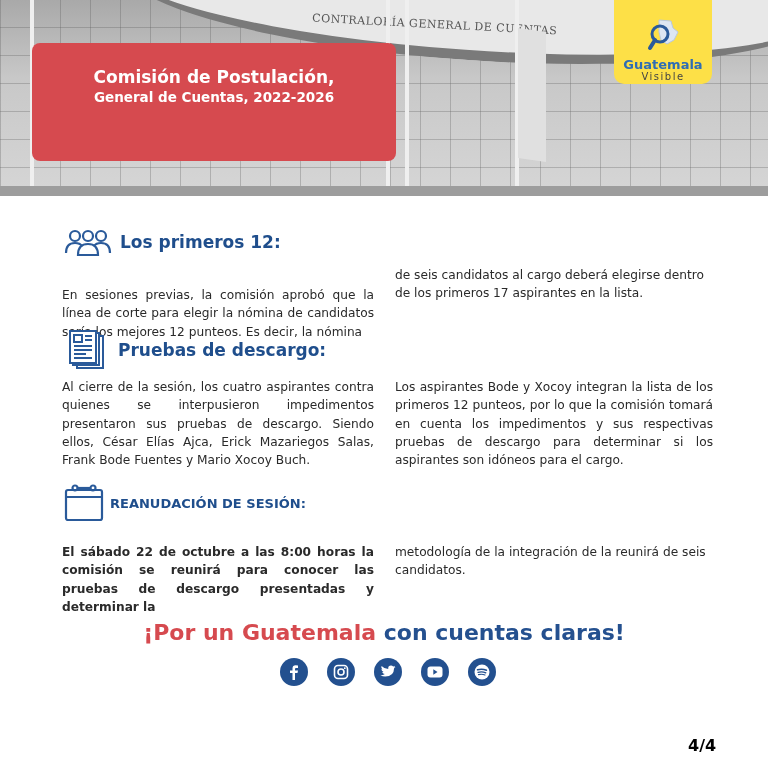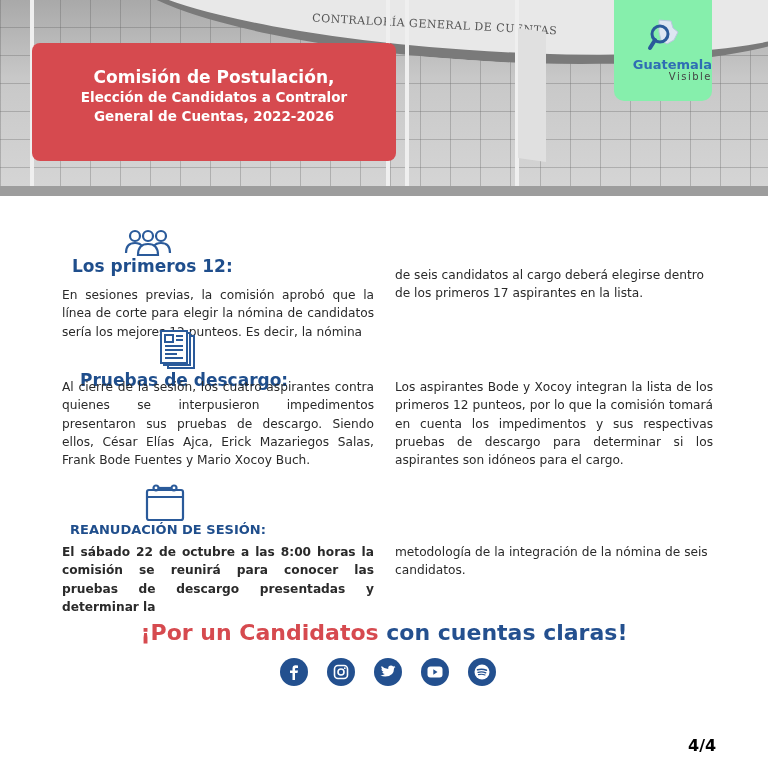--- a/index.html
+++ b/index.html
@@ -37,30 +37,30 @@
 
     .title-box {
       position: absolute; left: 32px; top: 43px; width: 364px; height: 118px;
       background: #d64a4f; border-radius: 8px 8px 8px 8px;
       color: #fff; text-align: center; padding-top: 24px;
     }
     .title-box .t1 { font-size: 17px; font-weight: bold; line-height: 21px; }
     .title-box .t2 { font-size: 13.5px; font-weight: bold; line-height: 19px; }
 
     .logo-card {
-      position: absolute; left: 614px; top: 0; width: 98px; height: 101px;
-      background: #86efac; border-radius: 0 0 10px 10px;
-      text-align: right;
+      position: absolute; left: 614px; top: 0; width: 98px; height: 84px;
+      background: #fde047; border-radius: 0 0 10px 10px;
+      text-align: center;
     }
     .logo-card .mark { position: absolute; left: 33px; top: 18px; width: 34px; height: 34px; }
     .logo-card .name { position: absolute; left: 0; top: 57px; width: 98px; font-size: 13px; font-weight: bold; color: #2f6db4; }
     .logo-card .sub { position: absolute; left: 0; top: 71px; width: 98px; font-size: 10px; letter-spacing: 1.5px; color: #444; }
 
     
-    .section-head { position: absolute; display: flex; align-items: center; flex-direction: column; }
+    .section-head { position: absolute; display: flex; align-items: center; }
     .section-head .label { font-weight: bold; color: #1f4e8c; }
     .body-text {
       position: absolute; font-size: 12.2px; line-height: 18.3px; color: #2a2a2a;
       text-align: justify;
     }
     .body-text.left { width: 312px; }
     .body-text.right { width: 318px; text-align: left; }
     .body-text.right.just { text-align: justify; }
 
     .slogan {
@@ -88,21 +88,20 @@
   <div class="pole" style="left:30px;"></div>
   <div class="pole" style="left:386px;"></div>
   <div class="pole" style="left:405px;"></div>
   <div class="pole" style="left:515px;"></div>
   <div class="flag" style="left:518px;top:30px;width:28px;height:130px;transform:skewY(8deg);"></div>
   <div class="shadow-band"></div>
 </div>
 
 <div class="title-box">
   <div class="t1">Comisión de Postulación,</div>
-  <div class="t2">Elección de Candidatos a Contralor</div>
   <div class="t2">General de Cuentas, 2022-2026</div>
 </div>
 
 <div class="logo-card">
   <svg class="mark" viewBox="0 0 34 34">
     <path d="M12 2 L24 3 L26 10 L31 14 L27 22 L20 26 L14 22 L12 14 Z" fill="#dde6f2" stroke="#b8c8de" stroke-width="1"></path>
     <circle cx="13" cy="16" r="8" fill="none" stroke="#2a5a9a" stroke-width="3"></circle>
     <line x1="8" y1="22" x2="3" y2="30" stroke="#2a5a9a" stroke-width="4" stroke-linecap="round"></line>
   </svg>
   <div class="name">Guatemala</div>
@@ -151,24 +150,24 @@
       <rect x="2" y="6" width="36" height="30" rx="2"></rect>
       <line x1="2" y1="13" x2="38" y2="13"></line>
       <circle cx="11" cy="4" r="2.5"></circle>
       <circle cx="29" cy="4" r="2.5"></circle>
       <line x1="13.5" y1="4" x2="26.5" y2="4"></line>
     </g>
   </svg>
   <span class="label" style="font-size:13px;margin-left:6px;">REANUDACIÓN DE SESIÓN:</span>
 </div>
 <div class="body-text left" style="left:62px;top:543px;font-weight:bold;">El sábado 22 de octubre a las 8:00 horas la comisión se reunirá para conocer las pruebas de descargo presentadas y determinar la</div>
-<div class="body-text right" style="left:395px;top:543px;">metodología de la integración de la nómina de seis candidatos.</div>
+<div class="body-text right" style="left:395px;top:543px;">metodología de la integración de la reunirá de seis candidatos.</div>
 
 <div class="slogan">
-  <span class="red">¡Por un Candidatos</span>
+  <span class="red">¡Por un Guatemala</span>
   <span class="blue">con cuentas claras!</span>
 </div>
 
 <div class="socials">
   <div class="social">
     <svg width="14" height="16" viewBox="0 0 14 16">
       <path d="M8 16 V9 H10.5 L11 6.5 H8 V5 Q8 4 9 4 H11 V1.5 Q10 1.3 8.7 1.3 Q5.5 1.3 5.5 4.5 V6.5 H3 V9 H5.5 V16 Z" fill="#fff"></path>
     </svg>
   </div>
   <div class="social">

